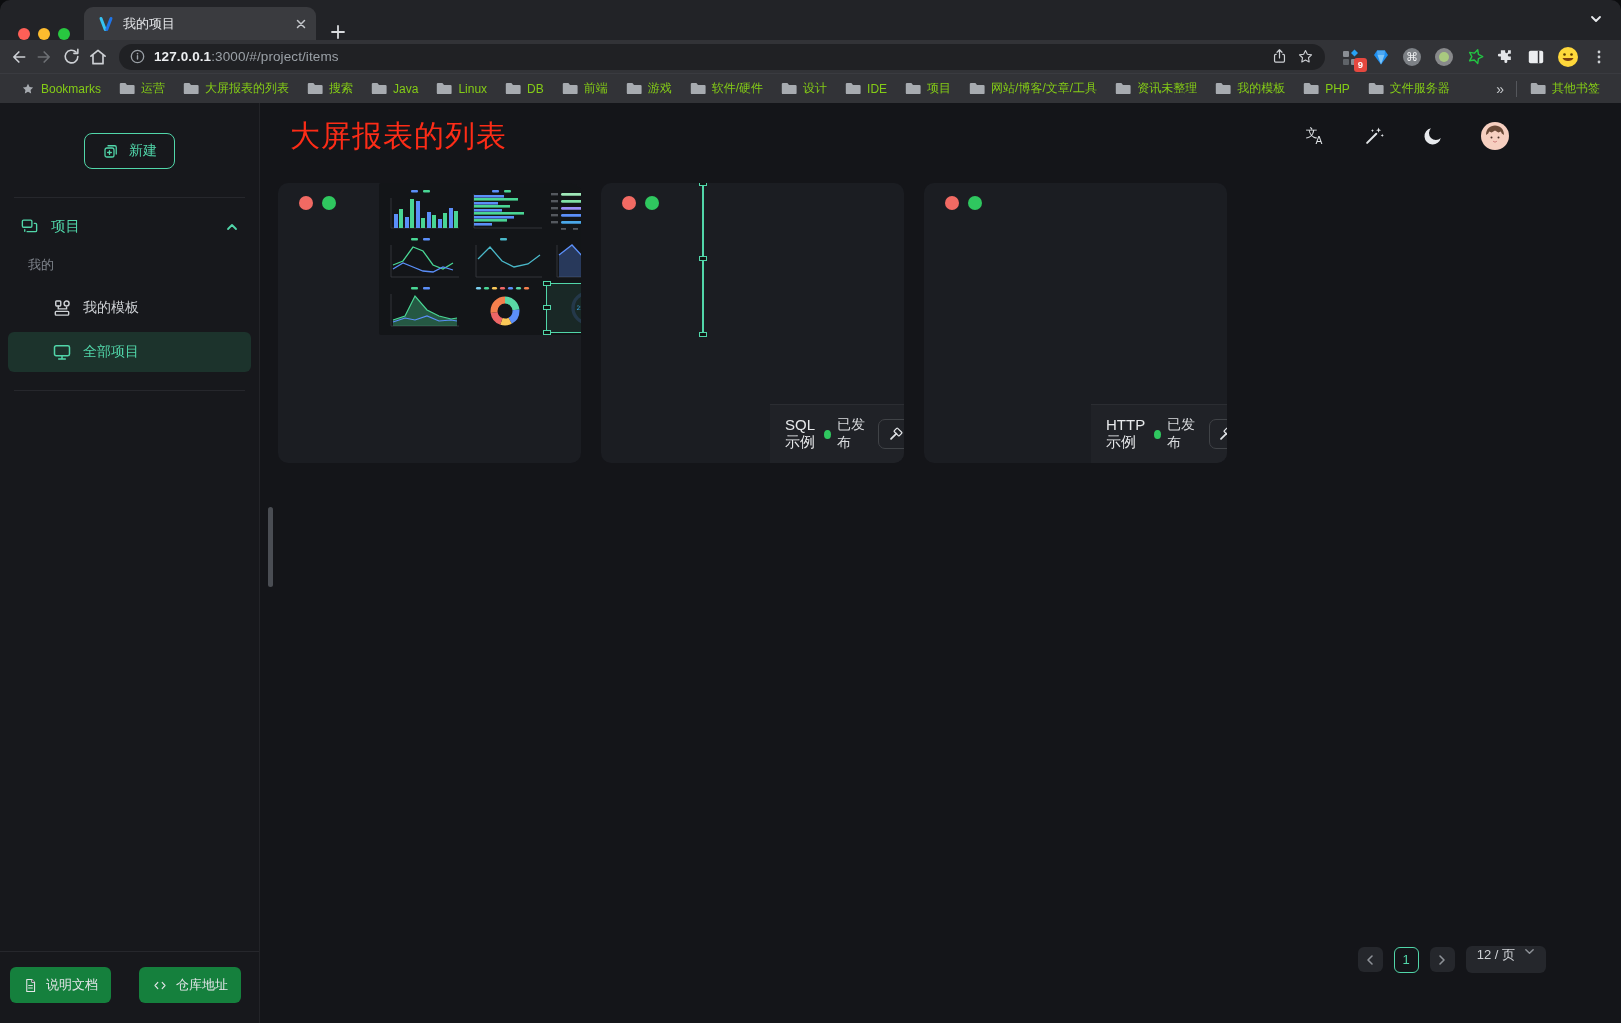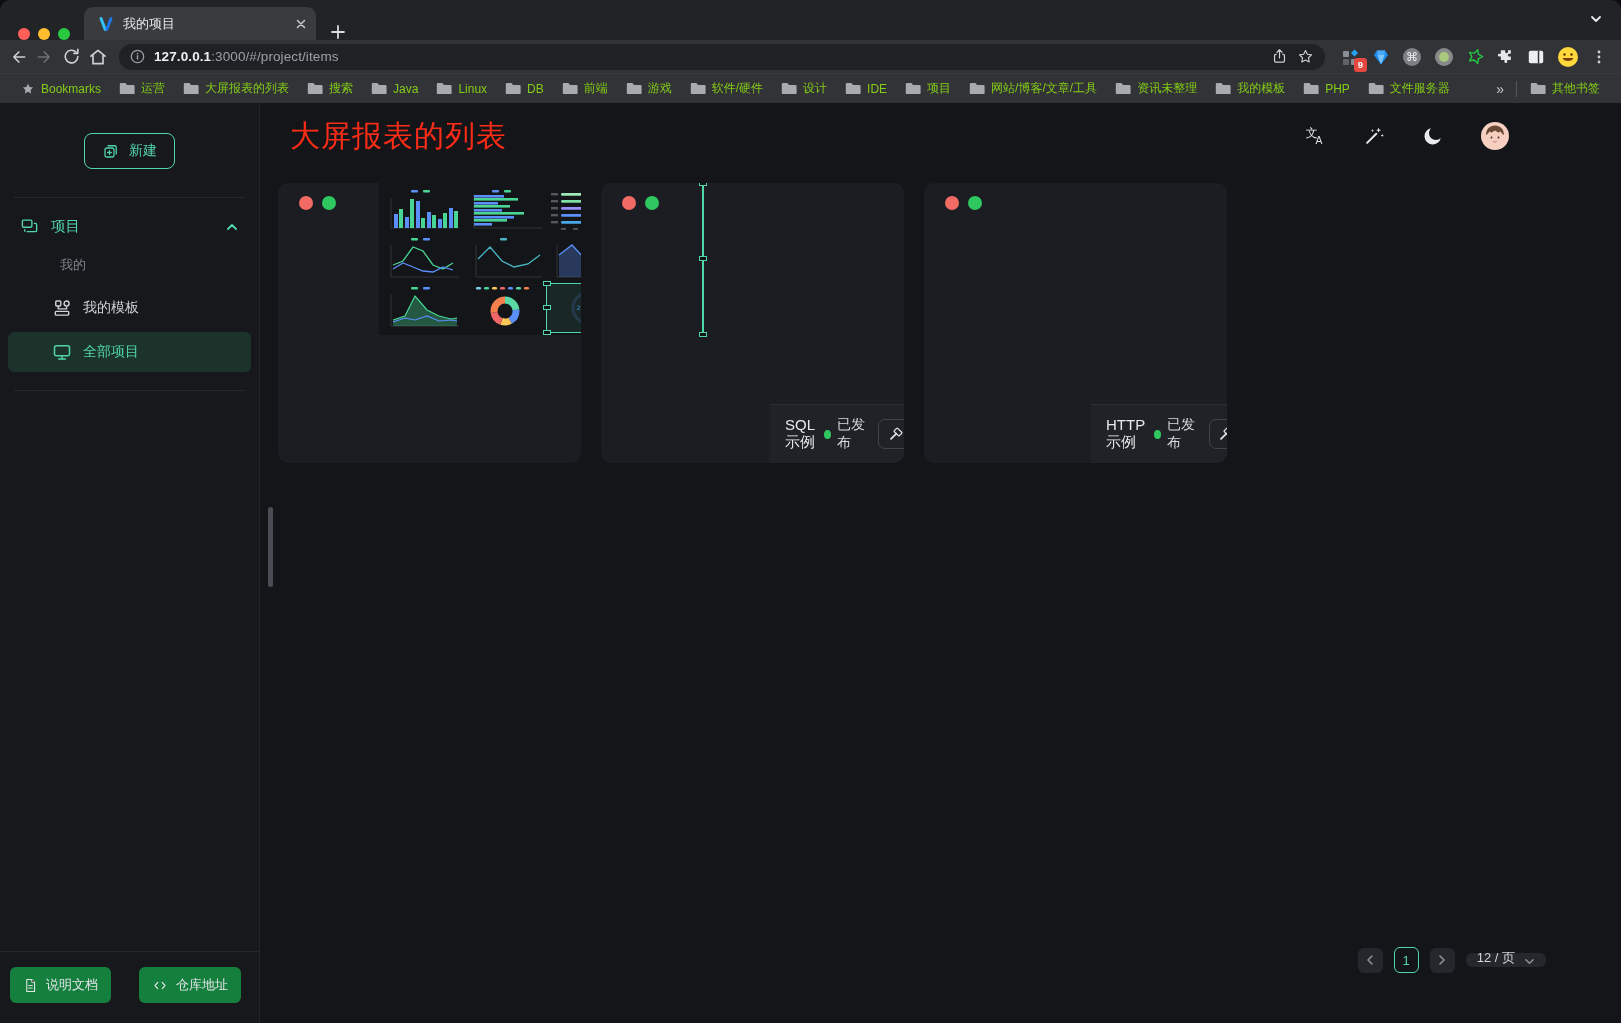--- a/index.html
+++ b/index.html
@@ -38,21 +38,21 @@
 
   
   .app{display:flex;height:920px;background:#141519}
 
   .sidebar{width:260px;background:#17181c;border-right:1px solid #232428;display:flex;flex-direction:column}
   .btn-new{margin:30px auto 0;display:flex;align-items:center;gap:9px;border:1px solid #51d6a9;color:#51d6a9;
     border-radius:8px;padding:8px 17px;background:transparent;font-size:14px;cursor:pointer}
   .sdivider{border-top:1px solid #26272c;margin:28px 14px 0}
   .sec-head{display:flex;align-items:center;gap:12px;padding:19px 20px 10px;color:#51d6a9;font-size:14.5px;cursor:pointer}
   .sec-chevron{margin-left:auto}
-  .group-label{color:#7e838b;font-size:13px;padding:10px 0 12px 60px}
+  .group-label{color:#7e838b;font-size:13px;padding:10px 0 12px 28px}
   .sitem{display:flex;align-items:center;gap:11px;margin:2px 8px;padding:10px 10px 10px 44px;border-radius:6px;
     font-size:14px;color:#ced1d5;cursor:pointer}
   .sitem.active{background:#1c332c;color:#51d6a9}
   .sitem.toplevel{padding-left:22px;margin-top:14px}
   .mid-divider{border-top:1px solid #26272c;margin:16px 14px 0}
   .sfooter{margin-top:auto;border-top:1px solid #26272c;display:flex;gap:28px;padding:15px 10px 20px}
   .sfbtn{display:flex;align-items:center;gap:8px;background:#15803d;border:none;border-radius:6px;
     padding:9px 13px;font-size:13px;color:#e3e5e8;cursor:pointer}
 
   .main{flex:1;position:relative;background:#141519}
@@ -83,21 +83,21 @@
   .status{display:flex;align-items:center;gap:6px;font-size:14px;color:#d9dbde}
   .sdot{width:9px;height:9px;border-radius:50%;background:#2fc75f}
   .cbtn{width:42px;height:30px;border:1px solid #404347;border-radius:7px;display:flex;align-items:center;
     justify-content:center;background:transparent;cursor:pointer}
 
   .pagination{position:absolute;right:75px;bottom:50px;display:flex;align-items:center;gap:11px}
   .pbtn{width:25px;height:25px;background:#25272c;border:none;border-radius:6px;display:flex;align-items:center;
     justify-content:center;cursor:pointer}
   .pcur{width:25px;height:26px;background:transparent;border:1px solid #51d6a9;color:#51d6a9;border-radius:6px;
     font-size:13px;display:flex;align-items:center;justify-content:center;cursor:pointer}
-  .psize{height:14px;background:#25272c;border:none;border-radius:6px;display:flex;align-items:flex-end;gap:9px;
+  .psize{height:27px;background:#25272c;border:none;border-radius:6px;display:flex;align-items:flex-start;gap:9px;
     padding:0 11px;font-size:13px;color:#d0d3d7;cursor:pointer}
 </style>
 </head>
 <body>
 
 <div class="tabstrip">
   <div class="lights">
     <span class="light l-red"></span>
     <span class="light l-yellow"></span>
     <span class="light l-green"></span>

